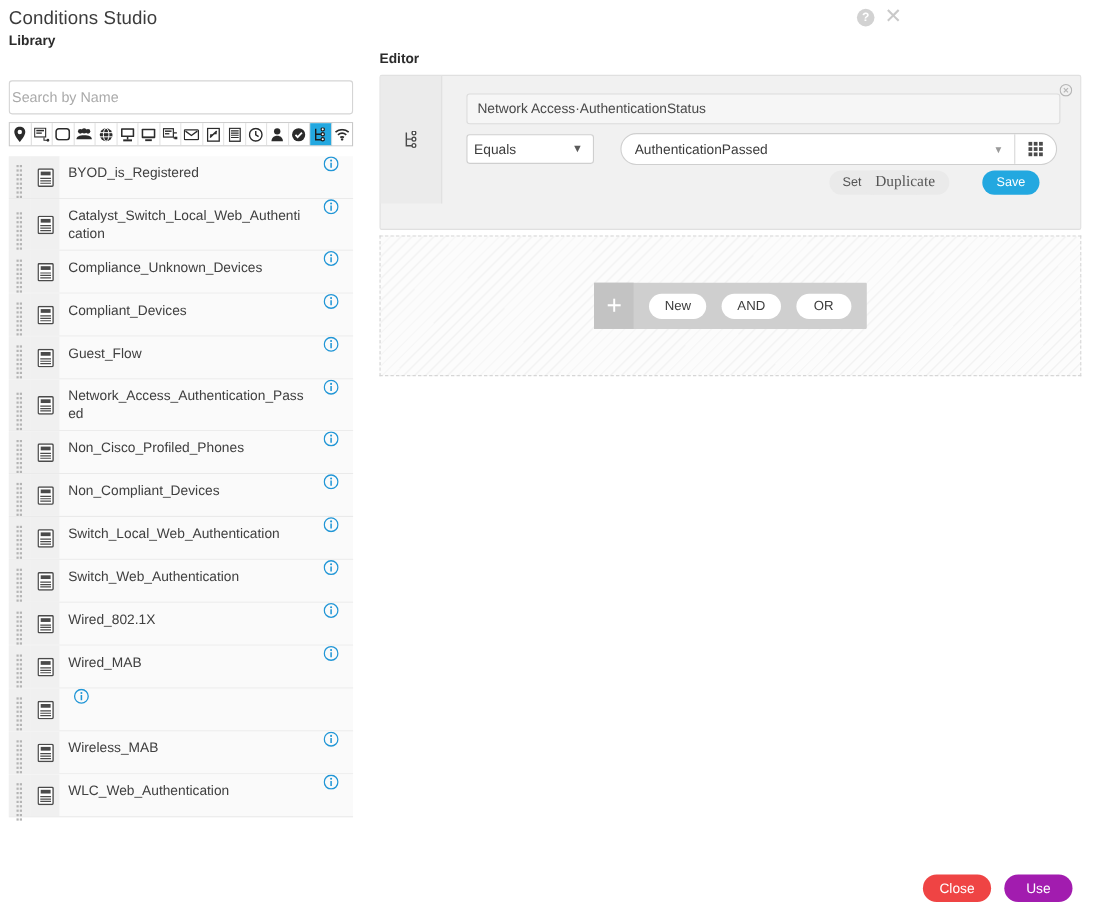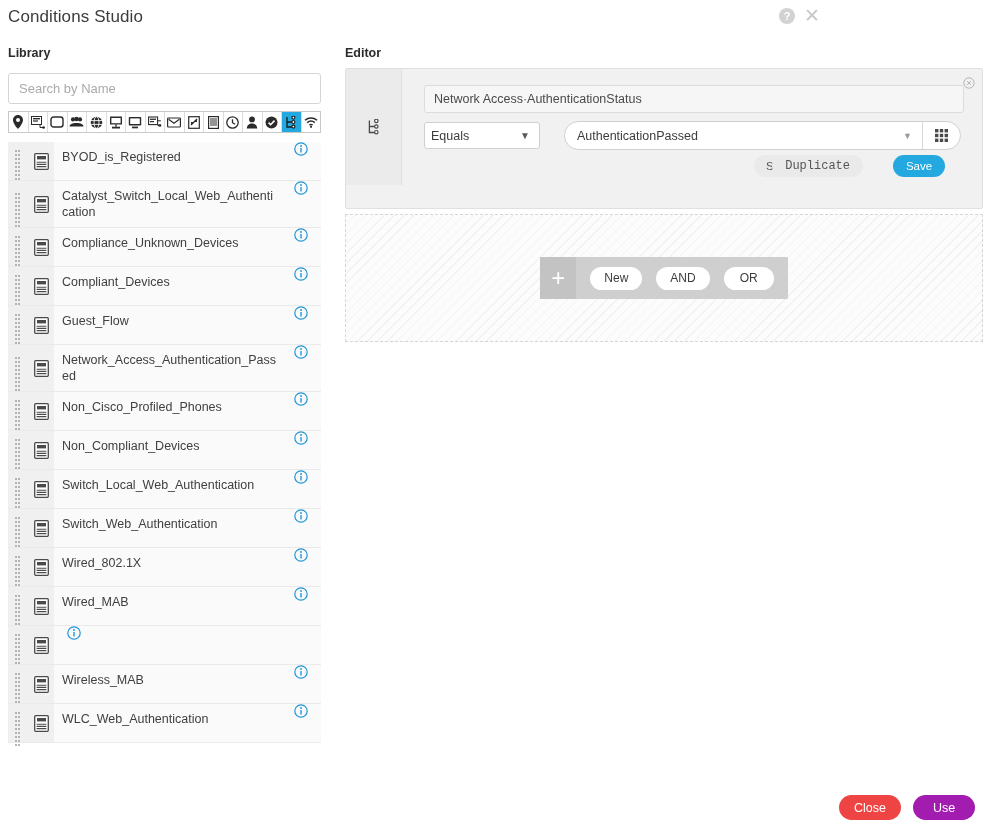--- a/index.html
+++ b/index.html
@@ -29,28 +29,28 @@
   }
   .ico-close {
     width: 16px; height: 16px; color: #c9c9c9; font-size: 19px; line-height: 15px;
     text-align: center; cursor: pointer; font-weight: 300;
   }
 
   
   .col-head {
     position: absolute; font-size: 12.5px; font-weight: bold; color: #2b2b2b;
   }
-  #library-head { left: 8px; top: 46px; }
+  #library-head { left: 8px; top: 30px; }
   #editor-head  { left: 345px; top: 46px; }
 
   
   .library { position: absolute; left: 8px; top: 73px; width: 313px; }
   .search-input {
     width: 313px; height: 31px; border: 1px solid #d5d5d5; border-radius: 3px;
-    background: #fff; padding: 0 10px; font-size: 13px; color: #555;
+    background: #fff; padding: 0 2px; font-size: 13px; color: #555;
     font-family: "Liberation Sans", sans-serif; outline: none;
   }
   .search-input::placeholder { color: #aaa; }
 
   .icon-bar {
     margin-top: 7px; width: 313px; height: 22px;
     display: flex; border: 1px solid #c8c8c8; background: #fff;
   }
   .icon-cell {
     flex: 1 1 0; height: 20px; border-right: 1px solid #dcdcdc;
@@ -138,22 +138,22 @@
   }
   .btn-isnot {
     position: absolute; left: 408px; top: 86px; height: 22px;
     background: #eaeaea; border: none; border-radius: 11px;
     font-size: 11.5px; color: #555; padding: 0 12px; cursor: pointer;
     font-family: "Liberation Sans", sans-serif;
   }
   .btn-dup {
     position: absolute; right: 119px; top: 86px; height: 22px;
     background: #eaeaea; border: none; border-radius: 11px;
-    font-size: 12px; color: #555; padding: 0 13px; cursor: pointer;
-    font-family: Liberation Mono, monospace;
+    font-size: 14px; color: #555; padding: 0 13px; cursor: pointer;
+    font-family: Liberation Serif, serif;
   }
   .btn-save {
     position: absolute; right: 37px; top: 86px; height: 22px; width: 52px;
     background: #23a8e0; border: none; border-radius: 11px;
     font-size: 11.5px; color: #fff; cursor: pointer;
     font-family: "Liberation Sans", sans-serif;
   }
 
   .drop-zone {
     position: relative; width: 638px; height: 128px; margin-top: 5px;

